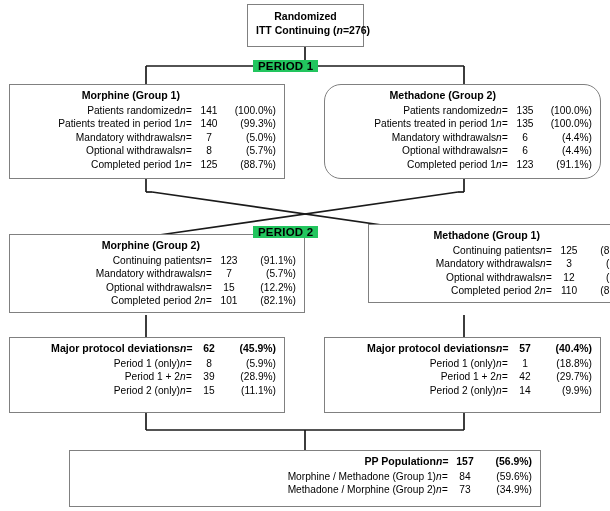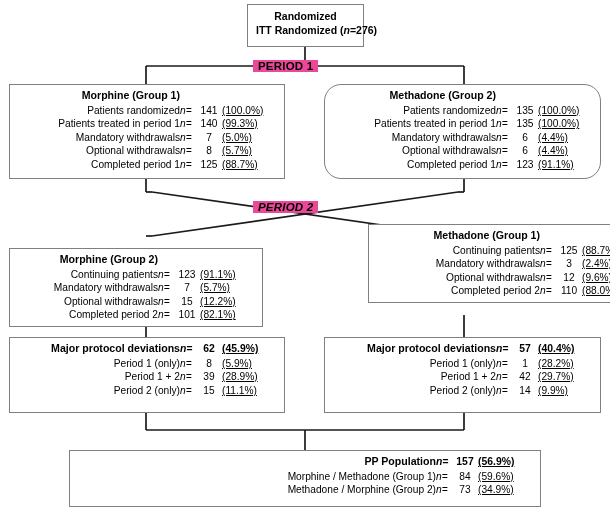--- a/index.html
+++ b/index.html
@@ -21,39 +21,39 @@
     background:#ffffff;
     border:1.5px solid #808080;
     box-sizing:border-box;
     padding:4px 8px 5px 8px;
   }
 
   
   .period-label{
     position:absolute;z-index:3;
     font-size:11.5px;font-weight:bold;letter-spacing:.2px;
-    background:#ec4899;padding:0 5px;
+    background:#22c55e;padding:0 5px;
     line-height:12px;
   }
 
   
   .center-box{text-align:center;}
   .center-box .ln{font-size:10.5px;font-weight:bold;line-height:13.5px;white-space:nowrap;}
   .center-box .ln i{font-style:italic;}
 
   
   table.rows{border-collapse:collapse;width:100%;}
   table.rows td{
     font-size:10.2px;line-height:13.6px;padding:0;white-space:nowrap;
     vertical-align:baseline;
   }
   td.lbl{text-align:right;padding-right:4px;}
   td.neq{text-align:left;width:16px;font-style:italic;padding-left:2px;}
   td.num{text-align:center;width:26px;padding-right:3px;font-style:normal;}
-  td.pct{width:54px;text-decoration:underline;}
+  td.pct{text-align:right;width:54px;}
   tr.hd td{font-weight:bold;padding-bottom:1px;}
   tr.hd td.lbl{font-size:10.6px;}
   tr.hd td.neq,tr.hd td.num,tr.hd td.pct{font-size:10.4px;}
 </style>
 </head>
 <body>
 
 <div id="flow">
 
   <svg id="lines" viewBox="0 0 610 511">
@@ -79,21 +79,21 @@
 
     <line x1="146" y1="413" x2="146" y2="430"></line>
     <line x1="464" y1="413" x2="464" y2="430"></line>
     <line x1="146" y1="430" x2="464" y2="430"></line>
     <line x1="305" y1="430" x2="305" y2="450"></line>
   </svg>
 
   <div class="box center-box" style="left:247px;top:4px;width:117px;height:43px;padding-top:5px;">
     <div class="ln">Randomized</div>
     <div class="ln">
-      <span>ITT Randomized (</span><i>n</i><span>=276)</span>
+      <span>ITT Continuing (</span><i>n</i><span>=276)</span>
     </div>
   </div>
 
   <div class="period-label" style="left:253px;top:60px;">PERIOD 1</div>
 
   <div class="box" style="left:9px;top:84px;width:276px;height:95px;">
     <table class="rows">
       <tbody>
           <tr class="hd">
         <td class="lbl">Morphine (Group 1)</td>
@@ -171,23 +171,23 @@
       <tr>
             <td class="lbl">Completed period 1</td>
             <td class="neq">n=</td>
             <td class="num">123</td>
             <td class="pct">(91.1%)</td>
           </tr>
     </tbody>
       </table>
   </div>
 
-  <div class="period-label" style="left:253px;top:201px;font-style:italic;">PERIOD 2</div>
-
-  <div class="box" style="left:9px;top:248px;width:254px;height:79px;">
+  <div class="period-label" style="left:253px;top:226px;">PERIOD 2</div>
+
+  <div class="box" style="left:9px;top:234px;width:296px;height:79px;">
     <table class="rows">
       <tbody>
           <tr class="hd">
         <td class="lbl">Morphine (Group 2)</td>
         <td class="neq"></td>
             <td class="num"></td>
             <td class="pct"></td>
       </tr>
       <tr>
             <td class="lbl">Continuing patients</td>
@@ -291,21 +291,21 @@
           <tr class="hd">
         <td class="lbl">Major protocol deviations</td>
         <td class="neq">n=</td>
         <td class="num">57</td>
         <td class="pct">(40.4%)</td>
       </tr>
       <tr>
             <td class="lbl">Period 1 (only)</td>
             <td class="neq">n=</td>
             <td class="num">1</td>
-            <td class="pct">(28.2%)</td>
+            <td class="pct">(18.8%)</td>
           </tr>
       <tr>
             <td class="lbl">Period 1 + 2</td>
             <td class="neq">n=</td>
             <td class="num">42</td>
             <td class="pct">(29.7%)</td>
           </tr>
       <tr>
             <td class="lbl">Period 2 (only)</td>
             <td class="neq">n=</td>

